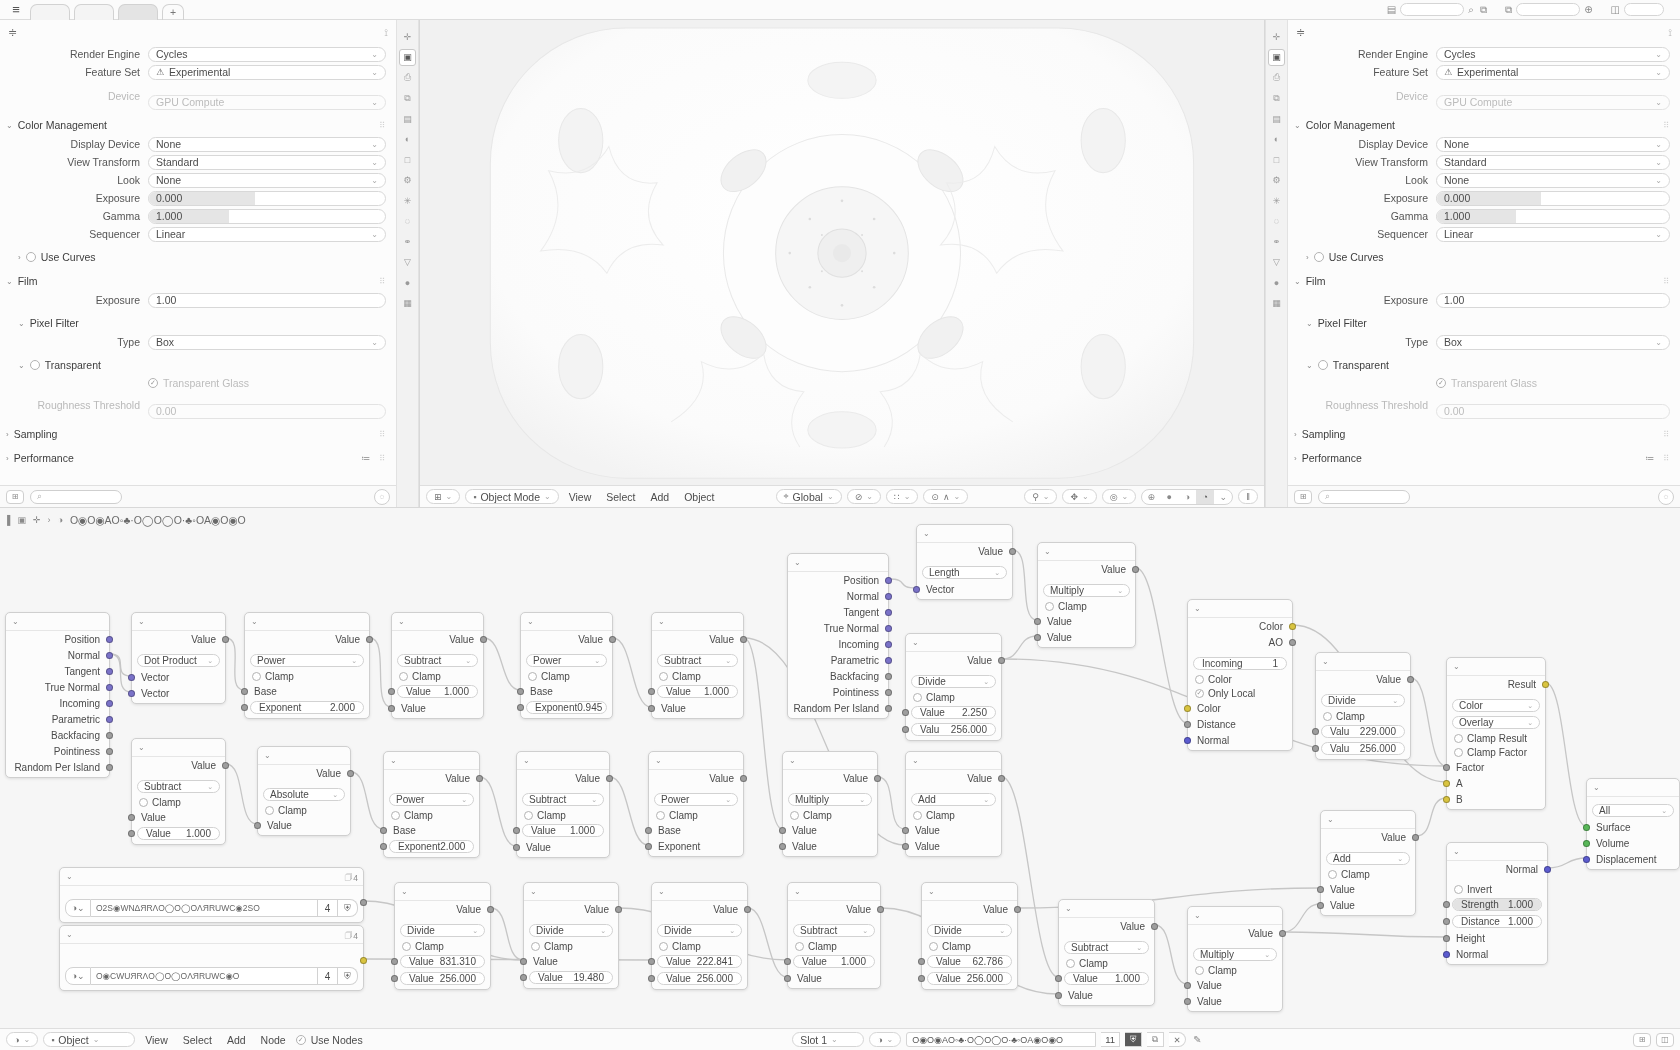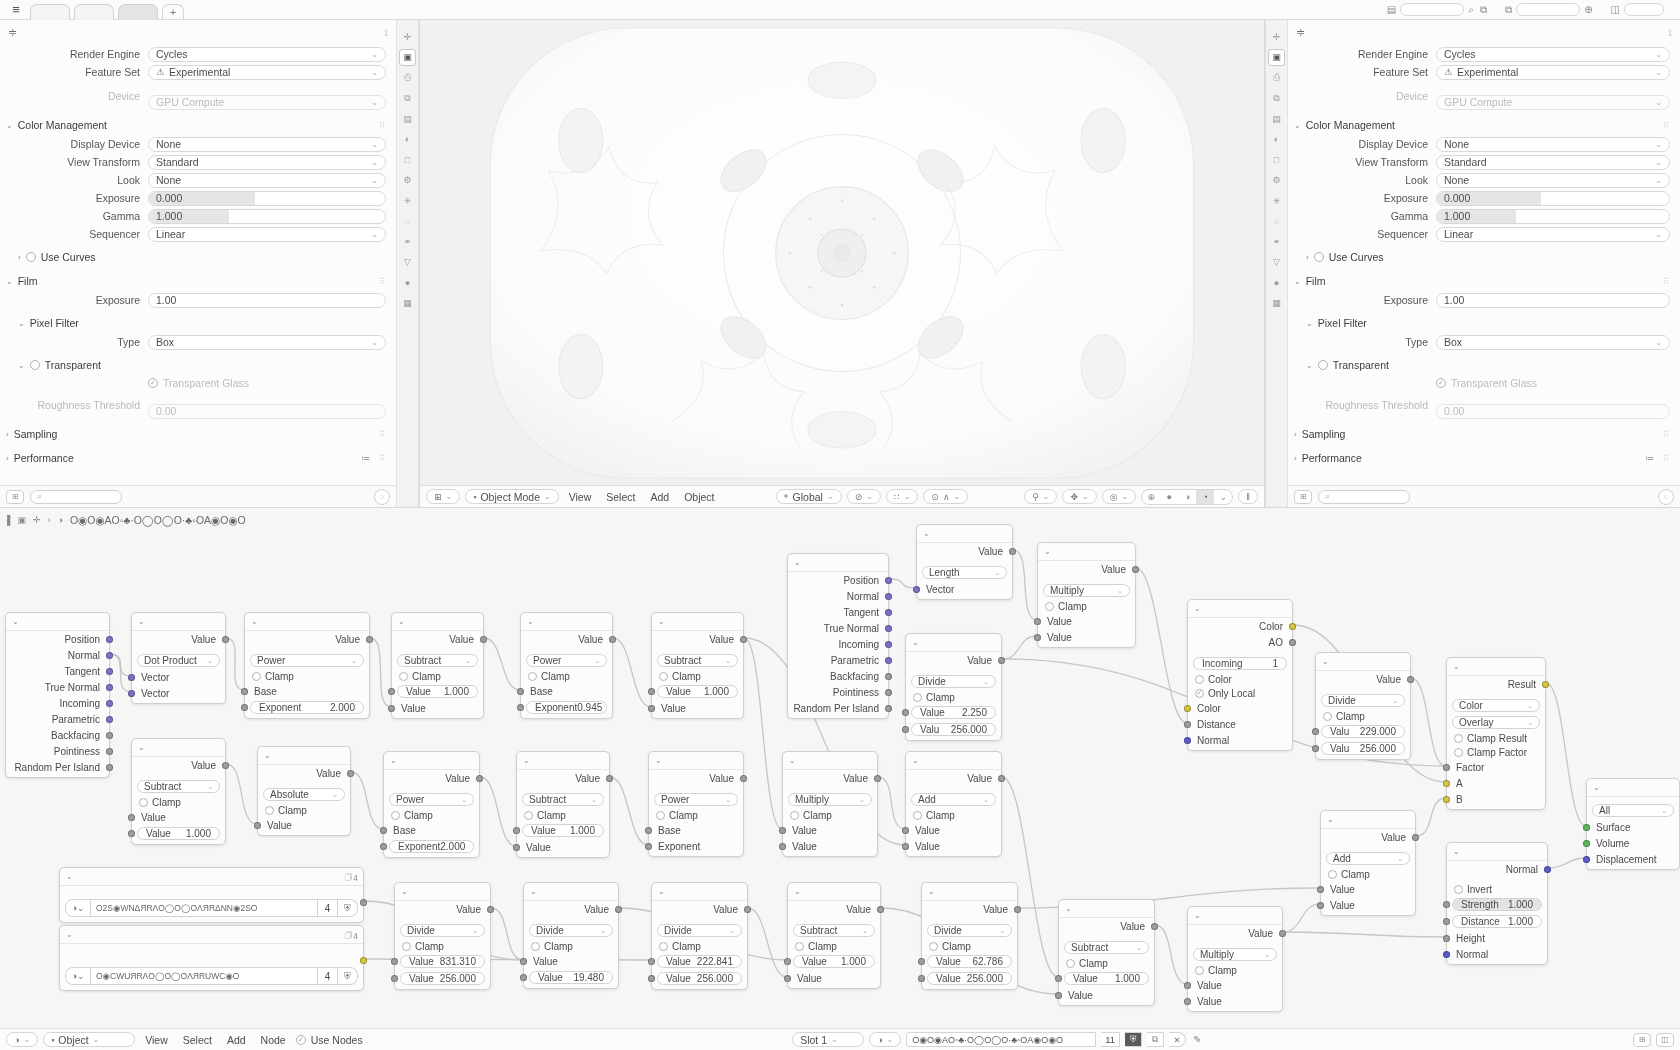--- a/index.html
+++ b/index.html
@@ -1306,21 +1306,21 @@
         <div class="nhdr">
           <span>⌄</span>
           <div class="img-badge">
             <span>🗇</span>
             <span>4</span>
           </div>
         </div>
         <div class="socket sock-r" style="top: 34px; margin-top: -3.5px; background: rgb(158, 158, 158);"></div>
         <div class="img-field">
           <div class="imf-ic">◑⌄</div>
-          <div class="imf-name">O2S◉WNΔЯRΛO◯O◯OΛЯRΔNN◉2SO</div>
+          <div class="imf-name">O2S◉WNΔЯRΛO◯O◯OΛЯRUWC◉2SO</div>
           <div class="imf-n">4</div>
           <div class="imf-shield">⛨</div>
         </div>
       </div>
       <div class="node" style="left: 59px; top: 417px; width: 305px; height: 66px;">
         <div class="nhdr">
           <span>⌄</span>
           <div class="img-badge">
             <span>🗇</span>
             <span>4</span>

